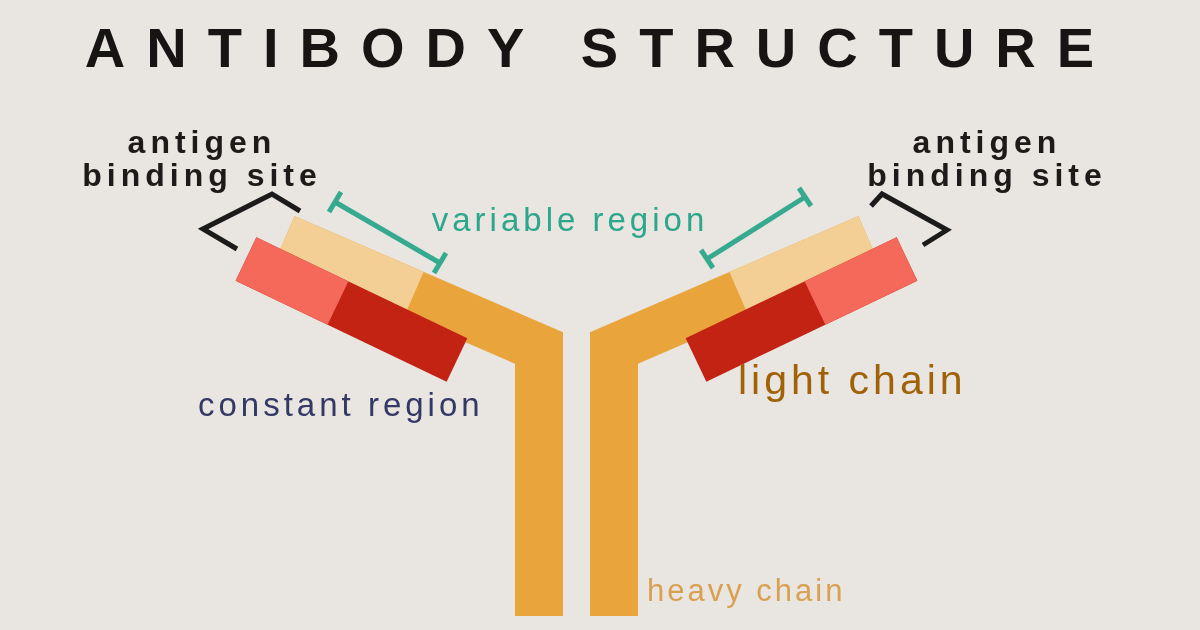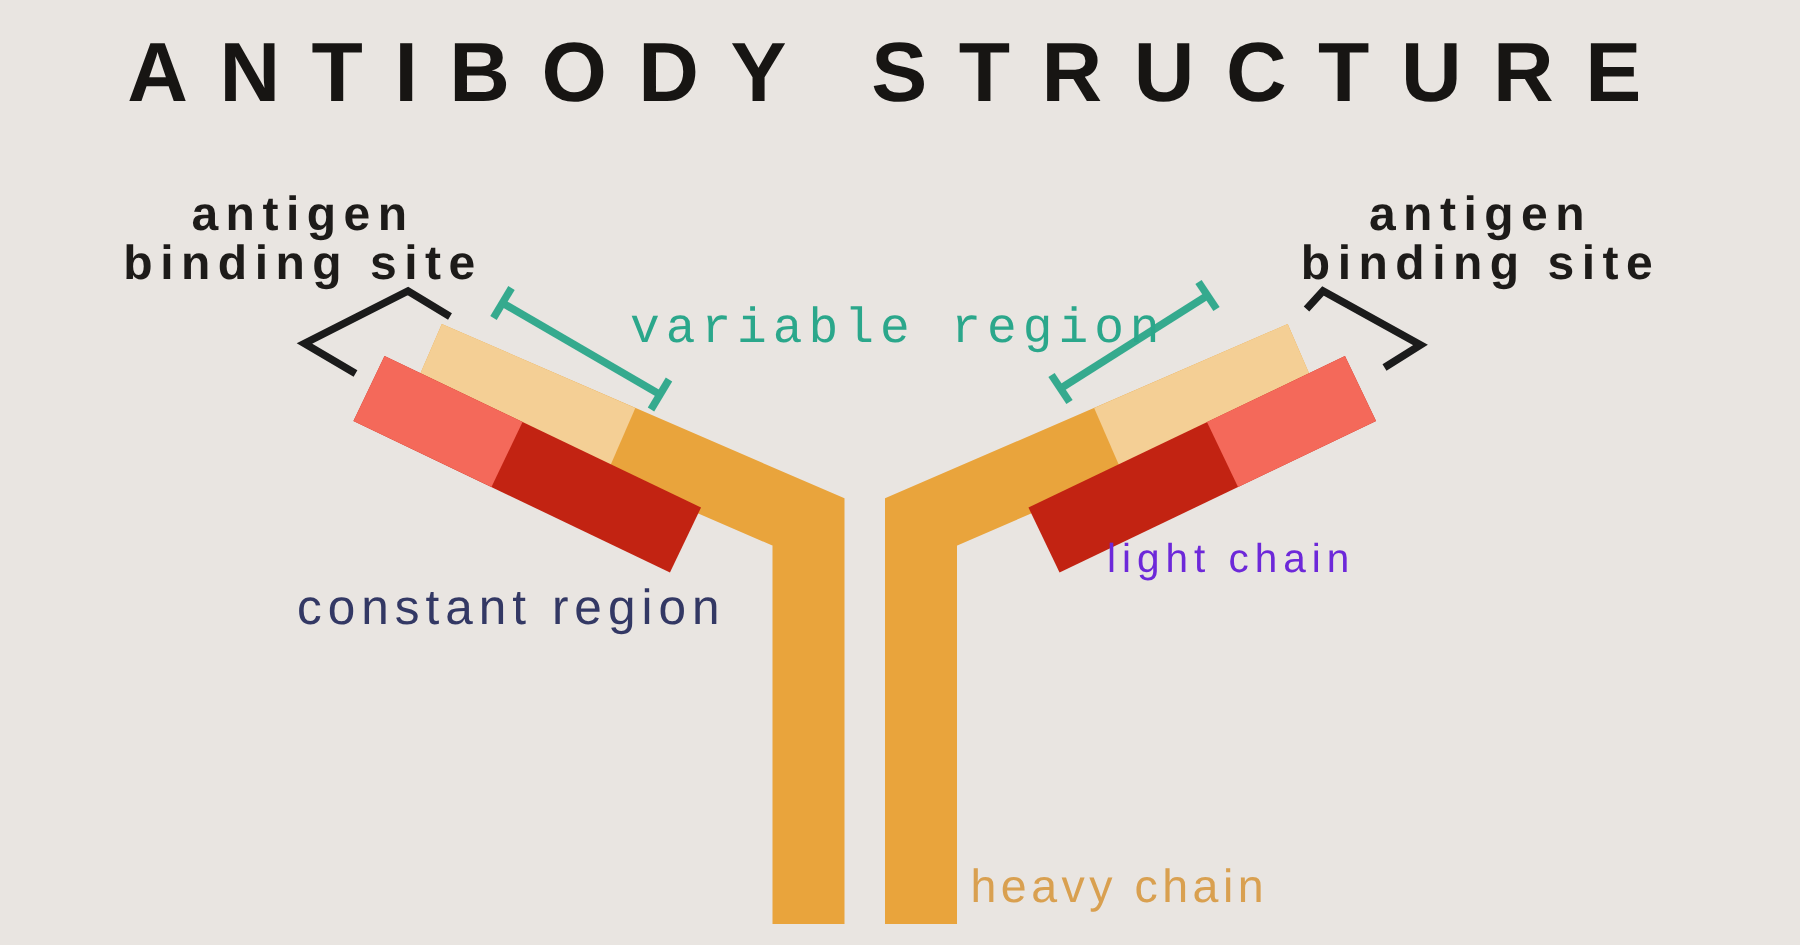--- a/index.html
+++ b/index.html
@@ -20,24 +20,24 @@
     letter-spacing:21px;
     color:#171513;
   }
   .abs{
     font-size:32px;line-height:33px;letter-spacing:5px;
     color:#1D1B19;text-align:center;width:280px;font-weight:bold;
   }
   .abs-left{left:62px;top:126px;}
   .abs-right{left:847px;top:126px;}
   .variable{left:420px;top:201px;width:300px;text-align:center;
-    font-size:33px;letter-spacing:4px;color:#2BA78B;font-family:Liberation Mono, monospace;}
+    font-size:33px;letter-spacing:4px;color:#2BA78B;}
   .constant{left:198px;top:386px;width:300px;text-align:left;
     font-size:33px;letter-spacing:4px;color:#333864;}
-  .light{left:738px;top:357px;font-size:27px;letter-spacing:4px;color:#6d28d9;}
+  .light{left:738px;top:357px;font-size:41px;letter-spacing:4px;color:#a16207;}
   .heavy{left:647px;top:573px;font-size:31px;letter-spacing:3px;color:#D9A050;}
 </style>
 </head>
 <body>
 
 <div class="canvas">
 
   <svg width="1200" height="630" viewBox="0 0 1200 630">
 
     <path d="M285 238 L539 348 L539 616" fill="none" stroke-width="48" stroke-linejoin="miter" stroke="#E9A43C"></path>

